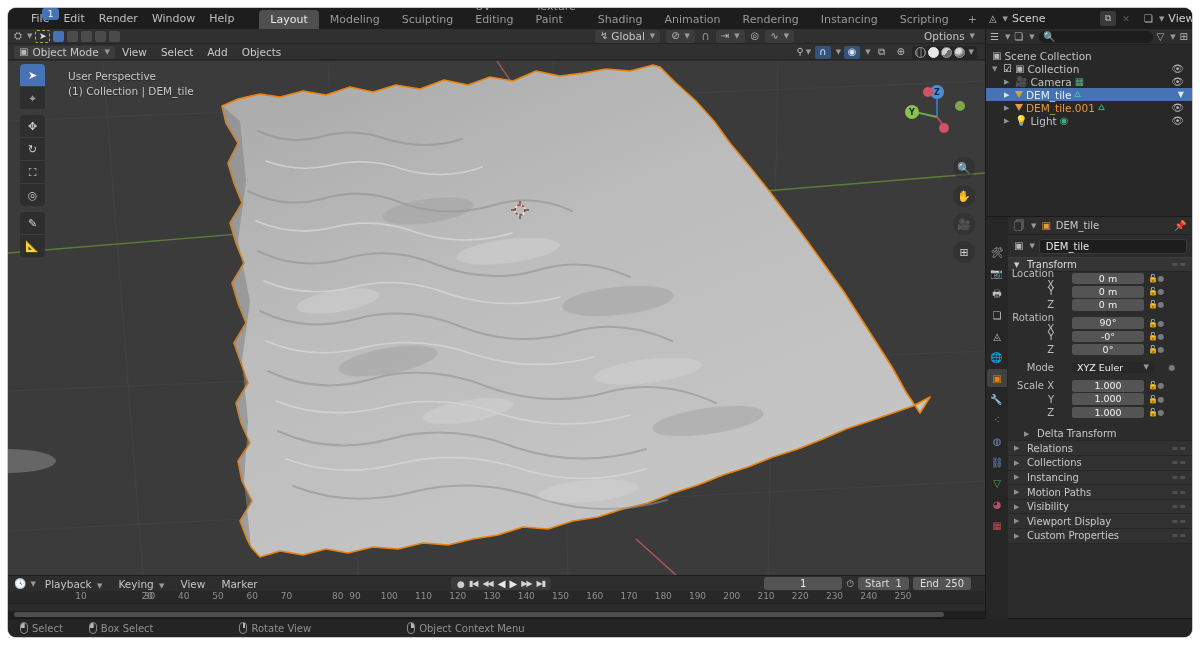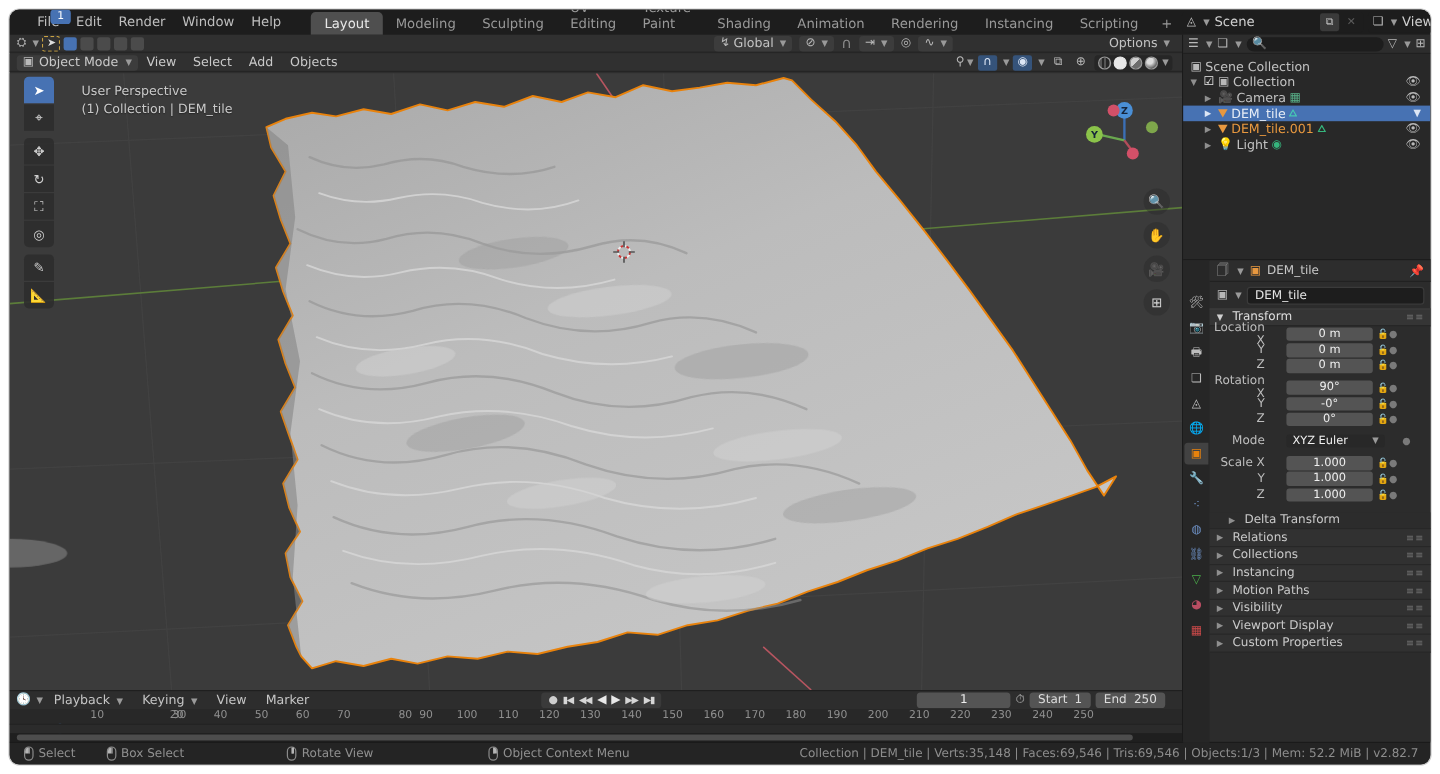--- a/index.html
+++ b/index.html
@@ -436,21 +436,20 @@
       <span>Box Select</span>
     </div>
     <div class="hint" style="margin-left:60px;">
       <span class="mouse mmb"></span>
       <span>Rotate View</span>
     </div>
     <div class="hint" style="margin-left:70px;">
       <span class="mouse rmb"></span>
       <span>Object Context Menu</span>
     </div>
-    <div id="status-stats">Collection | DEM_tile | Verts:35,148 | Faces:69,546 | Tris:69,546 | Objects:1/3 | Mem: 52.2 MiB | v2.82.7</div>
   </div>
 
   <div id="rightcol">
     <div id="outliner-header">
       <span class="ico">☰</span>
         <span class="chev">▼</span>
       <span class="ico">❏</span>
         <span class="chev">▼</span>
       <div id="ol-search">
           <span class="ico">🔍</span>

